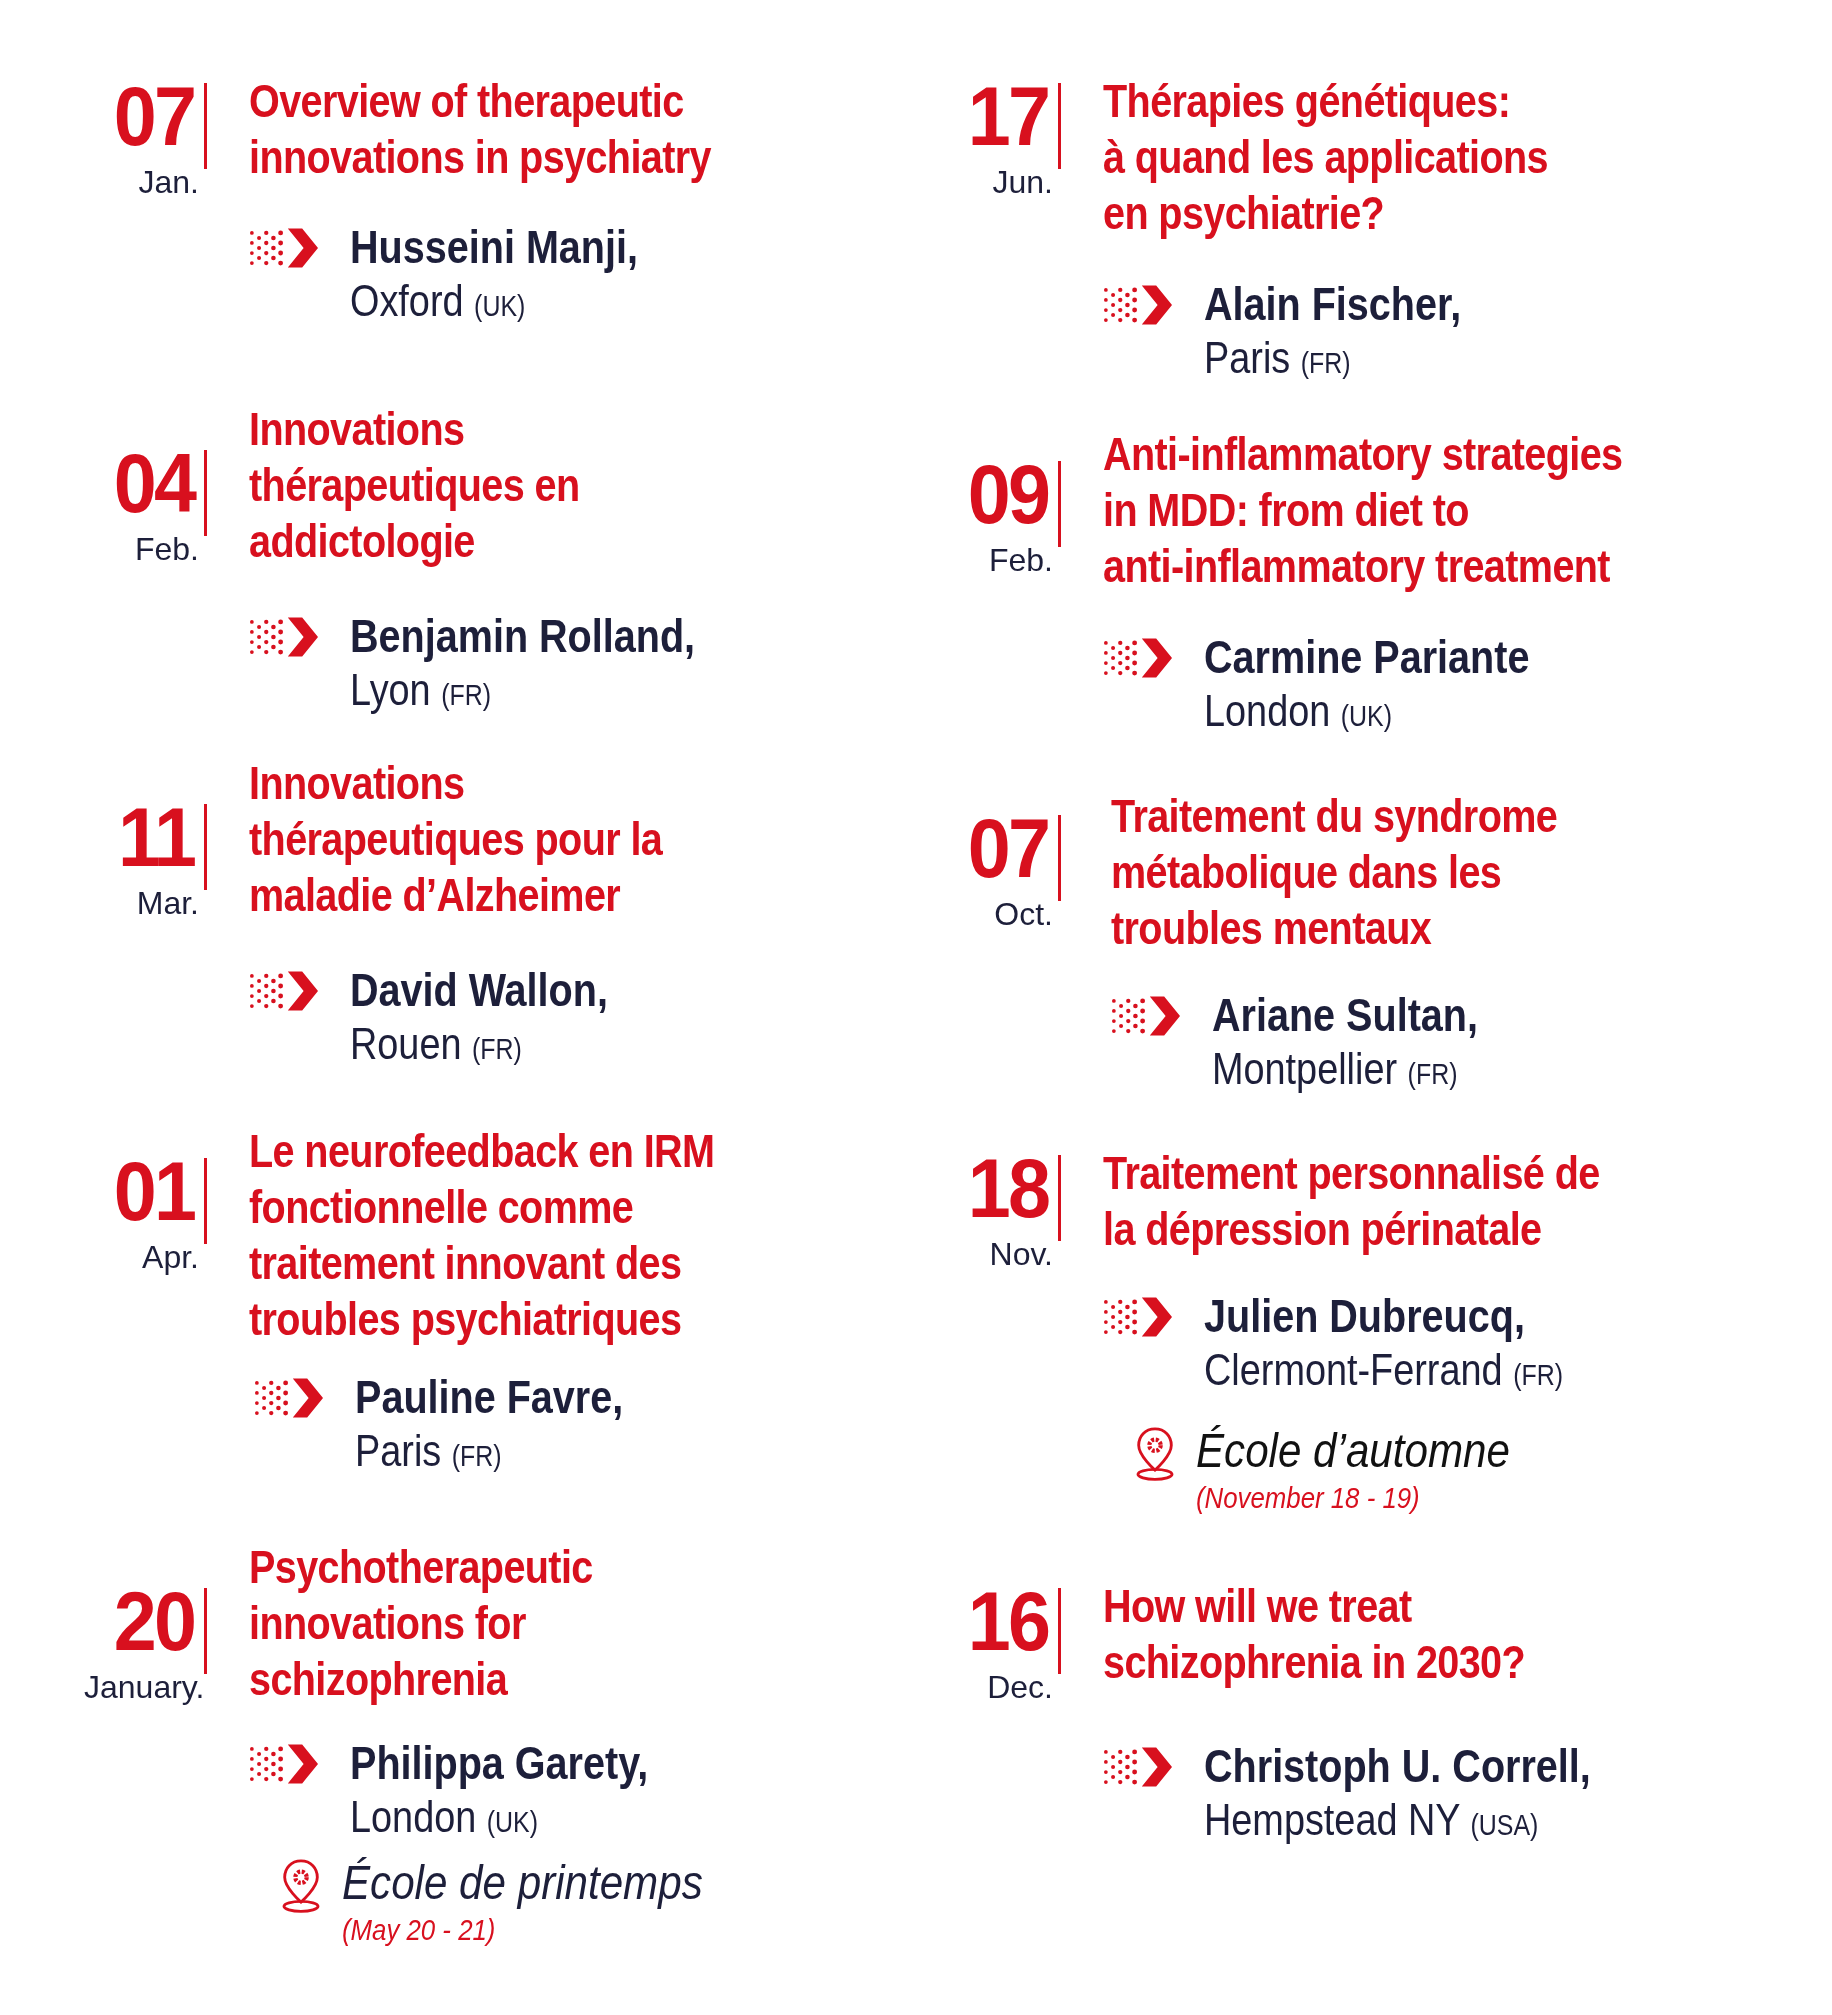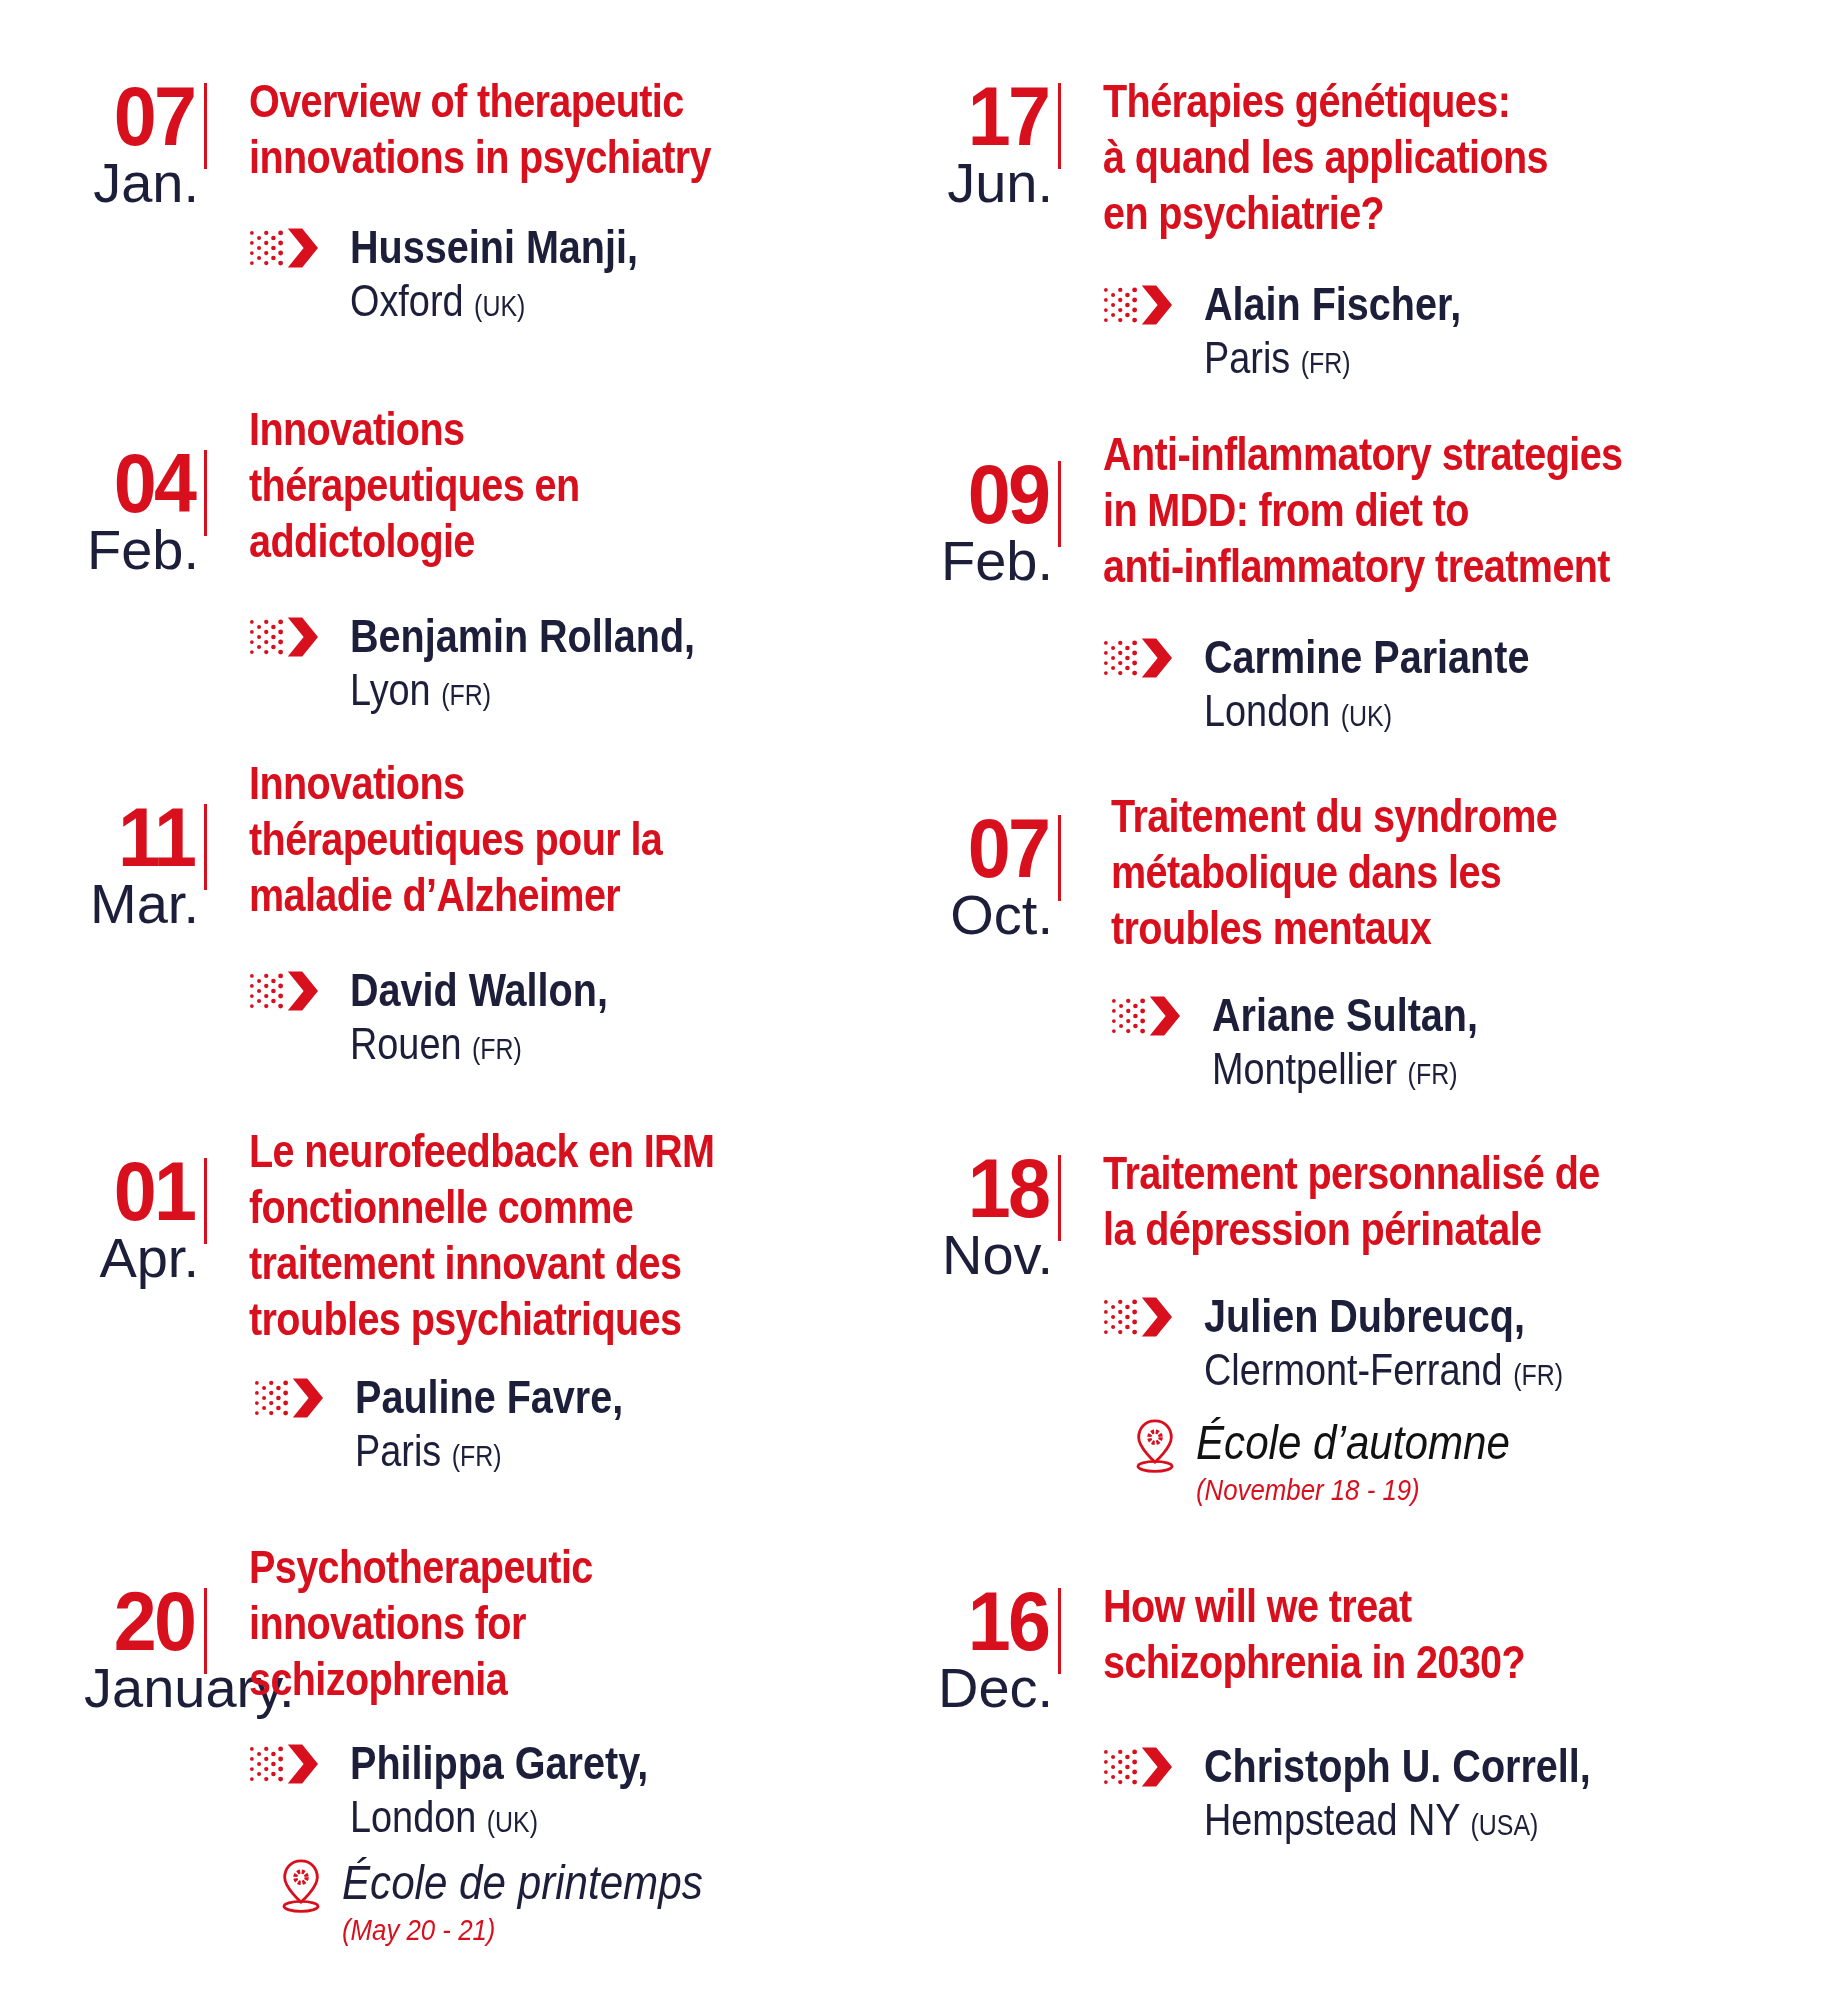--- a/index.html
+++ b/index.html
@@ -5,21 +5,21 @@
   html, body { margin: 0; padding: 0; background: #ffffff; }
   body { width: 1832px; height: 2015px; position: relative; overflow: hidden;
          font-family: "Liberation Sans", "DejaVu Sans", sans-serif; }
   .col { position: absolute; top: 0; width: 859px; }
   .col.left { left: 84px; }
   .col.right { left: 938px; }
   .event { position: absolute; left: 0; width: 859px; }
   .date { position: absolute; left: 0; top: 0; width: 115px; text-align: right; }
   .day { display: block; color: #d8101e; font-weight: bold; font-size: 84px; line-height: 79px;
          letter-spacing: -2.9px; transform: scaleX(0.92); transform-origin: center; }
-  .month { display: block; color: #1d1f3a; font-size: 56px; line-height: 47px; margin-top: 2.9px; }
+  .month { display: block; color: #1d1f3a; font-size: 32px; line-height: 47px; margin-top: 2.9px; }
   .vbar { position: absolute; left: 120px; top: 5.7px; width: 2.9px; height: 86px; background: #d8101e; }
   .title { position: absolute; left: 165px; top: -4.3px; width: 673px; color: #d8101e; font-weight: bold;
            font-size: 46px; line-height: 56px; letter-spacing: -0.7px; transform: scaleX(0.86); transform-origin: left top;
            white-space: pre-line; }
   .speaker { position: absolute; left: 165px; display: flex; align-items: flex-start; gap: 12px; }
   .arrow { width: 69px; height: 42px; margin-top: 7.2px; flex: none; }
   .speaker-text { margin-left: 20px; transform: scaleX(0.86); transform-origin: left top; }
   .name { color: #1d1f3a; font-weight: bold; font-size: 46px; line-height: 54px; display: block; white-space: nowrap; }
   .city { color: #1d1f3a; font-size: 44px; line-height: 54px; display: block; white-space: nowrap; }
   .country { font-size: 29px; }
@@ -253,21 +253,21 @@
 la dépression périnatale</h2>
       <div class="speaker" style="top:140px">
         <svg class="arrow" viewBox="0 0 96 54">
             <use href="#arrow-glyph"></use>
           </svg>
         <div class="speaker-text">
           <span class="name">Julien Dubreucq,</span>
           <span class="city"><span>Clermont-Ferrand</span> <span class="country">(FR)</span></span>
         </div>
       </div>
-      <div class="school dark" style="left:195px;top:265px">
+      <div class="school dark" style="left:195px;top:273px">
         <svg class="pin" viewBox="0 0 62 80">
             <use href="#pin-glyph"></use>
           </svg>
         <div class="school-text">
           <span class="school-name">École d’automne</span>
           <span class="school-dates">(November 18 - 19)</span>
         </div>
       </div>
     </article>
 

